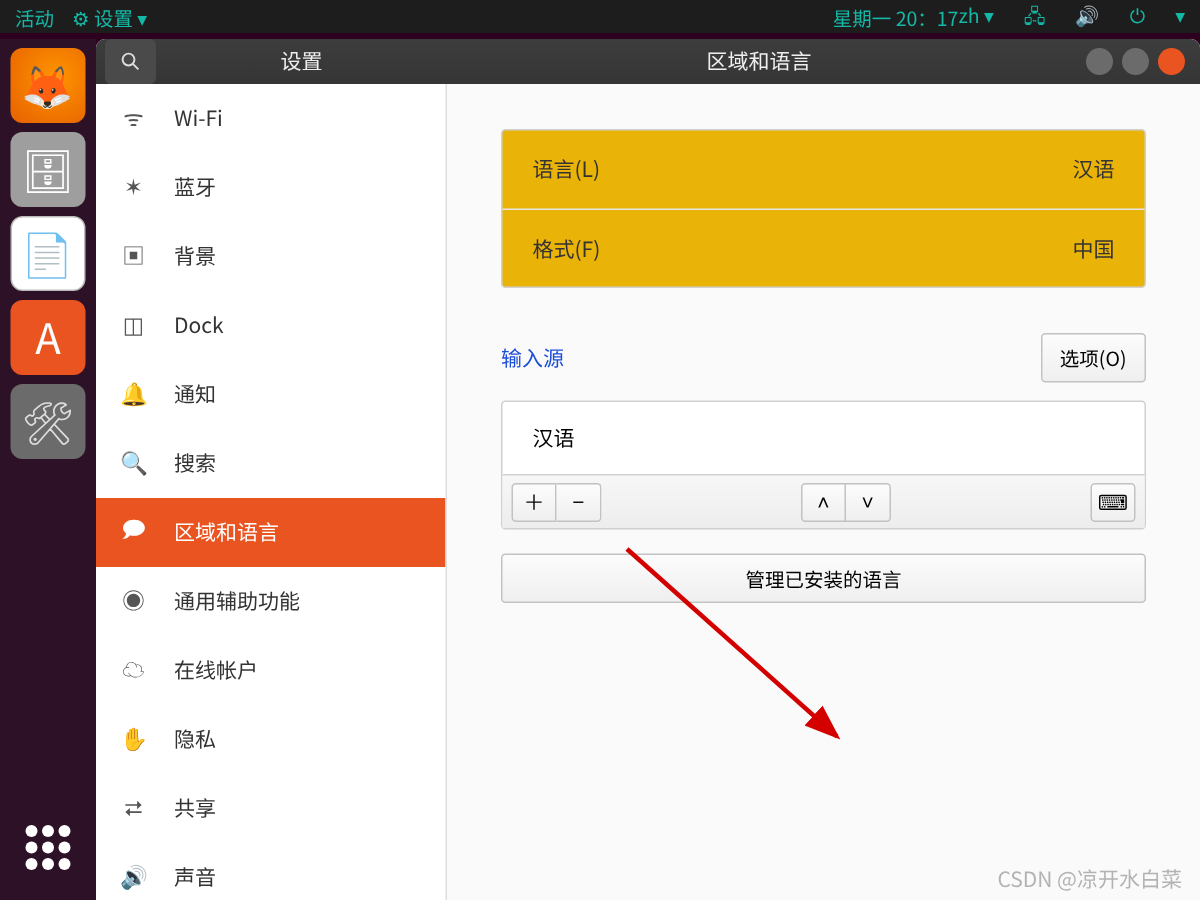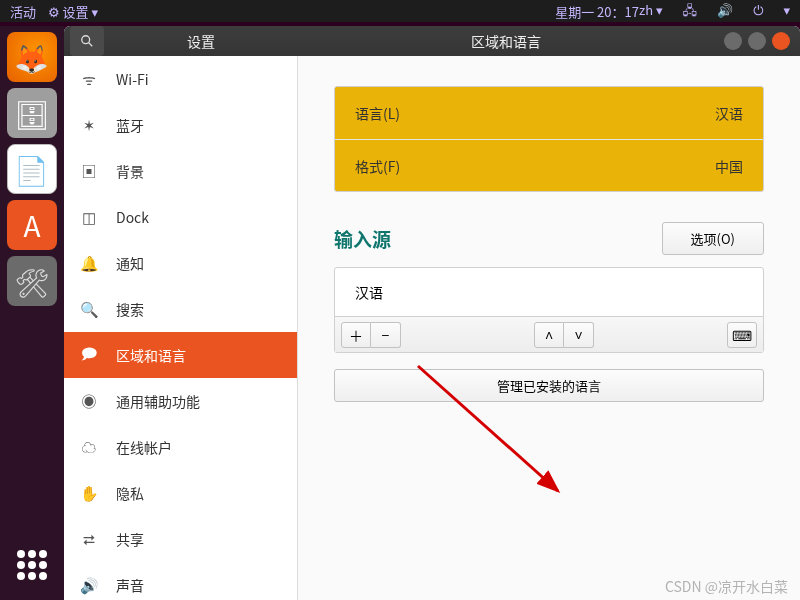--- a/index.html
+++ b/index.html
@@ -1,19 +1,19 @@
 <!DOCTYPE html>
 <html><head>
 <meta charset="utf-8">
 <style>
 * { margin: 0; padding: 0; box-sizing: border-box; font-family: "Noto Sans CJK SC", "Ubuntu", sans-serif; }
 body { width: 800px; height: 600px; background: #2c001e; overflow: hidden; position: relative; }
 
 
-.top-panel { height: 22px; background: #1d1d1d; color: #c4b5fd; display: flex; align-items: center; font-size: 13px; padding: 0 10px; }
+.top-panel { height: 22px; background: #1d1d1d; color: #14b8a6; display: flex; align-items: center; font-size: 13px; padding: 0 10px; }
 .top-left { display: flex; align-items: center; gap: 12px; }
 .top-center { flex: 1; text-align: right; }
 .top-right { display: flex; align-items: flex-start; gap: 20px; }
 
 
 .launcher { position: absolute; left: 0; top: 26px; width: 64px; height: 574px; background: rgba(45,20,40,0.9); display: flex; flex-direction: column; align-items: center; padding-top: 6px; gap: 6px; }
 .launch-item { width: 50px; height: 50px; border-radius: 8px; display: flex; align-items: center; justify-content: center; font-size: 28px; }
 .firefox { background: radial-gradient(circle at 60% 40%, #ff9500, #e66000); color: #002b5c; }
 .files { background: #9e9e9e; color: #fff; }
 .writer { background: #fff; border: 1px solid #bbb; color: #1b5faa; }
@@ -46,22 +46,22 @@
 .sb-ico { width: 18px; text-align: center; color: #555; font-size: 15px; }
 .sb-item.selected .sb-ico { color: #fff; }
 
 
 .main { flex: 1; background: #fafafa; padding: 30px 36px; overflow-y: auto; position: relative; }
 .card { background: #eab308; border: 1px solid #d0d0d0; border-radius: 3px; margin-bottom: 30px; }
 .card-row { display: flex; justify-content: space-between; align-items: center; height: 52px; padding: 0 20px; font-size: 14px; color: #333; }
 .card-row + .card-row { border-top: 1px solid #e5e5e5; }
 
 .section-header { display: flex; justify-content: space-between; align-items: center; margin-bottom: 12px; }
-.section-title { font-size: 19px; font-weight: bold; color: #0f766e; }
-.btn { background: linear-gradient(#fcfcfc,#efefef); border: 1px solid #c2c2c2; border-radius: 3px; padding: 6px 28px; font-size: 13px; cursor: pointer; }
+.section-title { font-size: 14px; font-weight: normal; color: #1d4ed8; }
+.btn { background: linear-gradient(#fcfcfc,#efefef); border: 1px solid #c2c2c2; border-radius: 3px; padding: 6px 12px; font-size: 13px; cursor: pointer; }
 
 .list-card { background: #fff; border: 1px solid #d0d0d0; border-radius: 3px; }
 .list-row { height: 48px; display: flex; align-items: center; padding: 0 20px; font-size: 14px; border-bottom: 1px solid #e5e5e5; }
 .list-row:last-child { border-bottom: none; }
 .list-toolbar { height: 36px; display: flex; align-items: center; border-top: 1px solid #d0d0d0; background: linear-gradient(#f7f7f7,#ededed); padding: 0 6px; gap: 4px; }
 .tool-btn { width: 30px; height: 26px; background: linear-gradient(#fcfcfc,#efefef); border: 1px solid #c2c2c2; border-radius: 3px; display: flex; align-items: center; justify-content: center; font-size: 14px; cursor: pointer; }
 .tool-spacer { flex: 1; }
 .tool-group { display: flex; gap: 0; }
 .tool-group .tool-btn:first-child { border-radius: 3px 0 0 3px; }
 .tool-group .tool-btn:last-child { border-radius: 0 3px 3px 0; border-left: none; }

